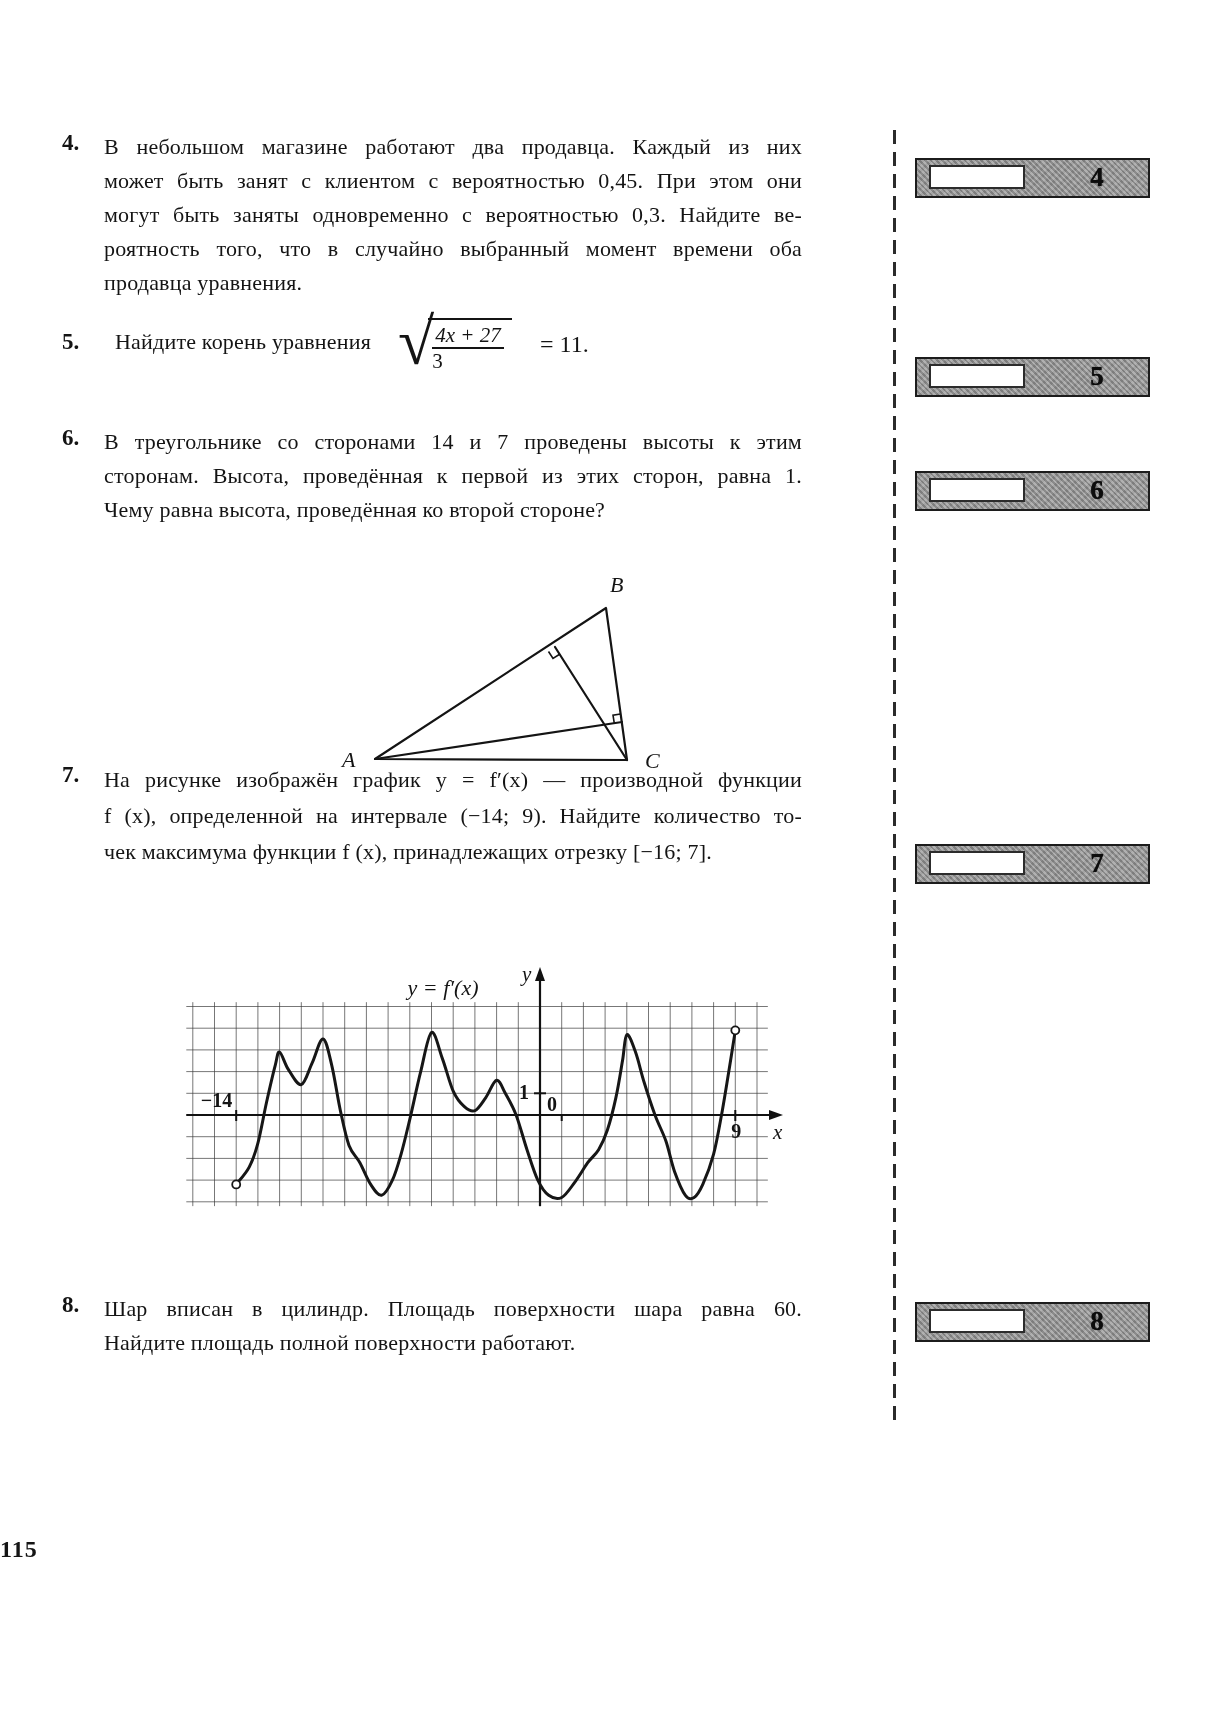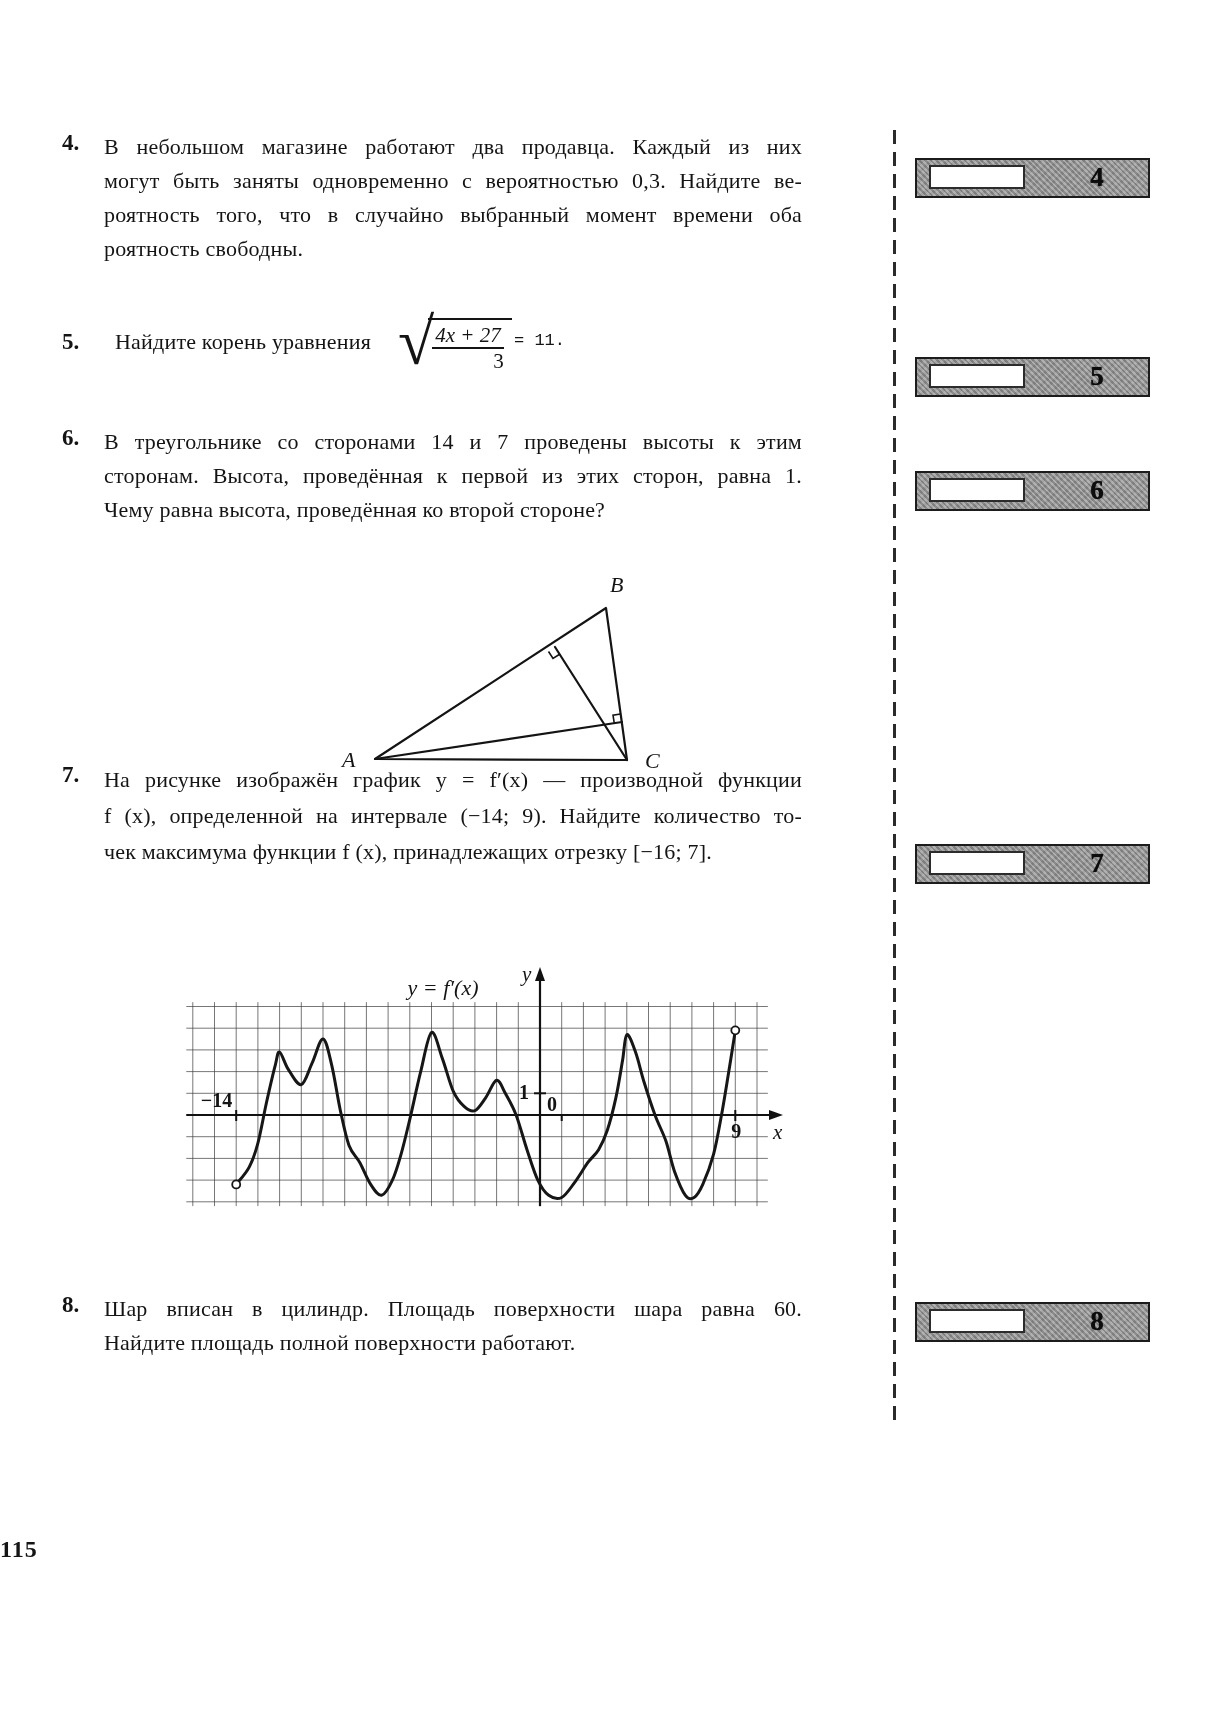--- a/index.html
+++ b/index.html
@@ -17,25 +17,25 @@
     text-align:justify;text-align-last:justify;letter-spacing:0.2px;
     white-space:normal;
   }
   .pline.last{text-align-last:left;}
   
   .p5-row{position:absolute;left:62px;top:305px;width:740px;height:80px;}
   .p5-lead{position:absolute;left:53px;top:24px;font-size:22px;letter-spacing:0.2px;text-align:center;}
   .sqrt-expr{position:absolute;left:336px;top:0;display:inline-flex;align-items:center;height:80px;}
   .radical-glyph{font-size:66px;line-height:1;font-weight:400;transform:translateY(-3px);}
   .radicand{border-top:2.5px solid #141414;padding:3px 8px 0 4px;margin-left:-6px;}
-  .frac{display:inline-flex;flex-direction:column;align-items:flex-end;font-size:21px;line-height:24px;}
+  .frac{display:inline-flex;flex-direction:column;align-items:flex-start;font-size:21px;line-height:24px;}
   .frac .fnum{padding:0 3px;font-style:italic;}
   .frac .fbar{height:2px;background:#141414;align-self:stretch;}
   .frac .fden{}
-  .p5-rhs{position:absolute;left:452px;top:26px;font-size:17px;font-family:Liberation Mono, monospace;}
+  .p5-rhs{position:absolute;left:478px;top:26px;font-size:24px;}
   
   .figure{position:absolute;}
   
   .dashed-sep{
     position:absolute;left:893px;top:130px;width:3px;height:1295px;
     background:repeating-linear-gradient(to bottom,#2b2b2b 0 14px,transparent 14px 22px);
   }
   
   .answer-box{
     position:absolute;left:915px;width:235px;height:40px;
@@ -60,23 +60,24 @@
   }
   svg text{font-family:"Liberation Serif","DejaVu Serif",serif;}
 </style>
 </head>
 <body>
 
 <div class="problem" style="top:130px;">
   <span class="pnum">4.</span>
   <div class="ptext">
     <div class="pline">В небольшом магазине работают два продавца. Каждый из них</div>
+    <div class="pline">может быть занят с клиентом с вероятностью 0,45. При этом они</div>
     <div class="pline">могут быть заняты одновременно с вероятностью 0,3. Найдите ве-</div>
     <div class="pline">роятность того, что в случайно выбранный момент времени оба</div>
-    <div class="pline last">роятность свободны.</div>
+    <div class="pline last">продавца уравнения.</div>
   </div>
 </div>
 
 <div class="p5-row">
   <span class="pnum" style="top:24px;">5.</span>
   <span class="p5-lead">Найдите корень уравнения</span>
   <span class="sqrt-expr">
     <span class="radical-glyph">√</span>
       <span class="radicand"><span class="frac">
           <span class="fnum">4x + 27</span>

